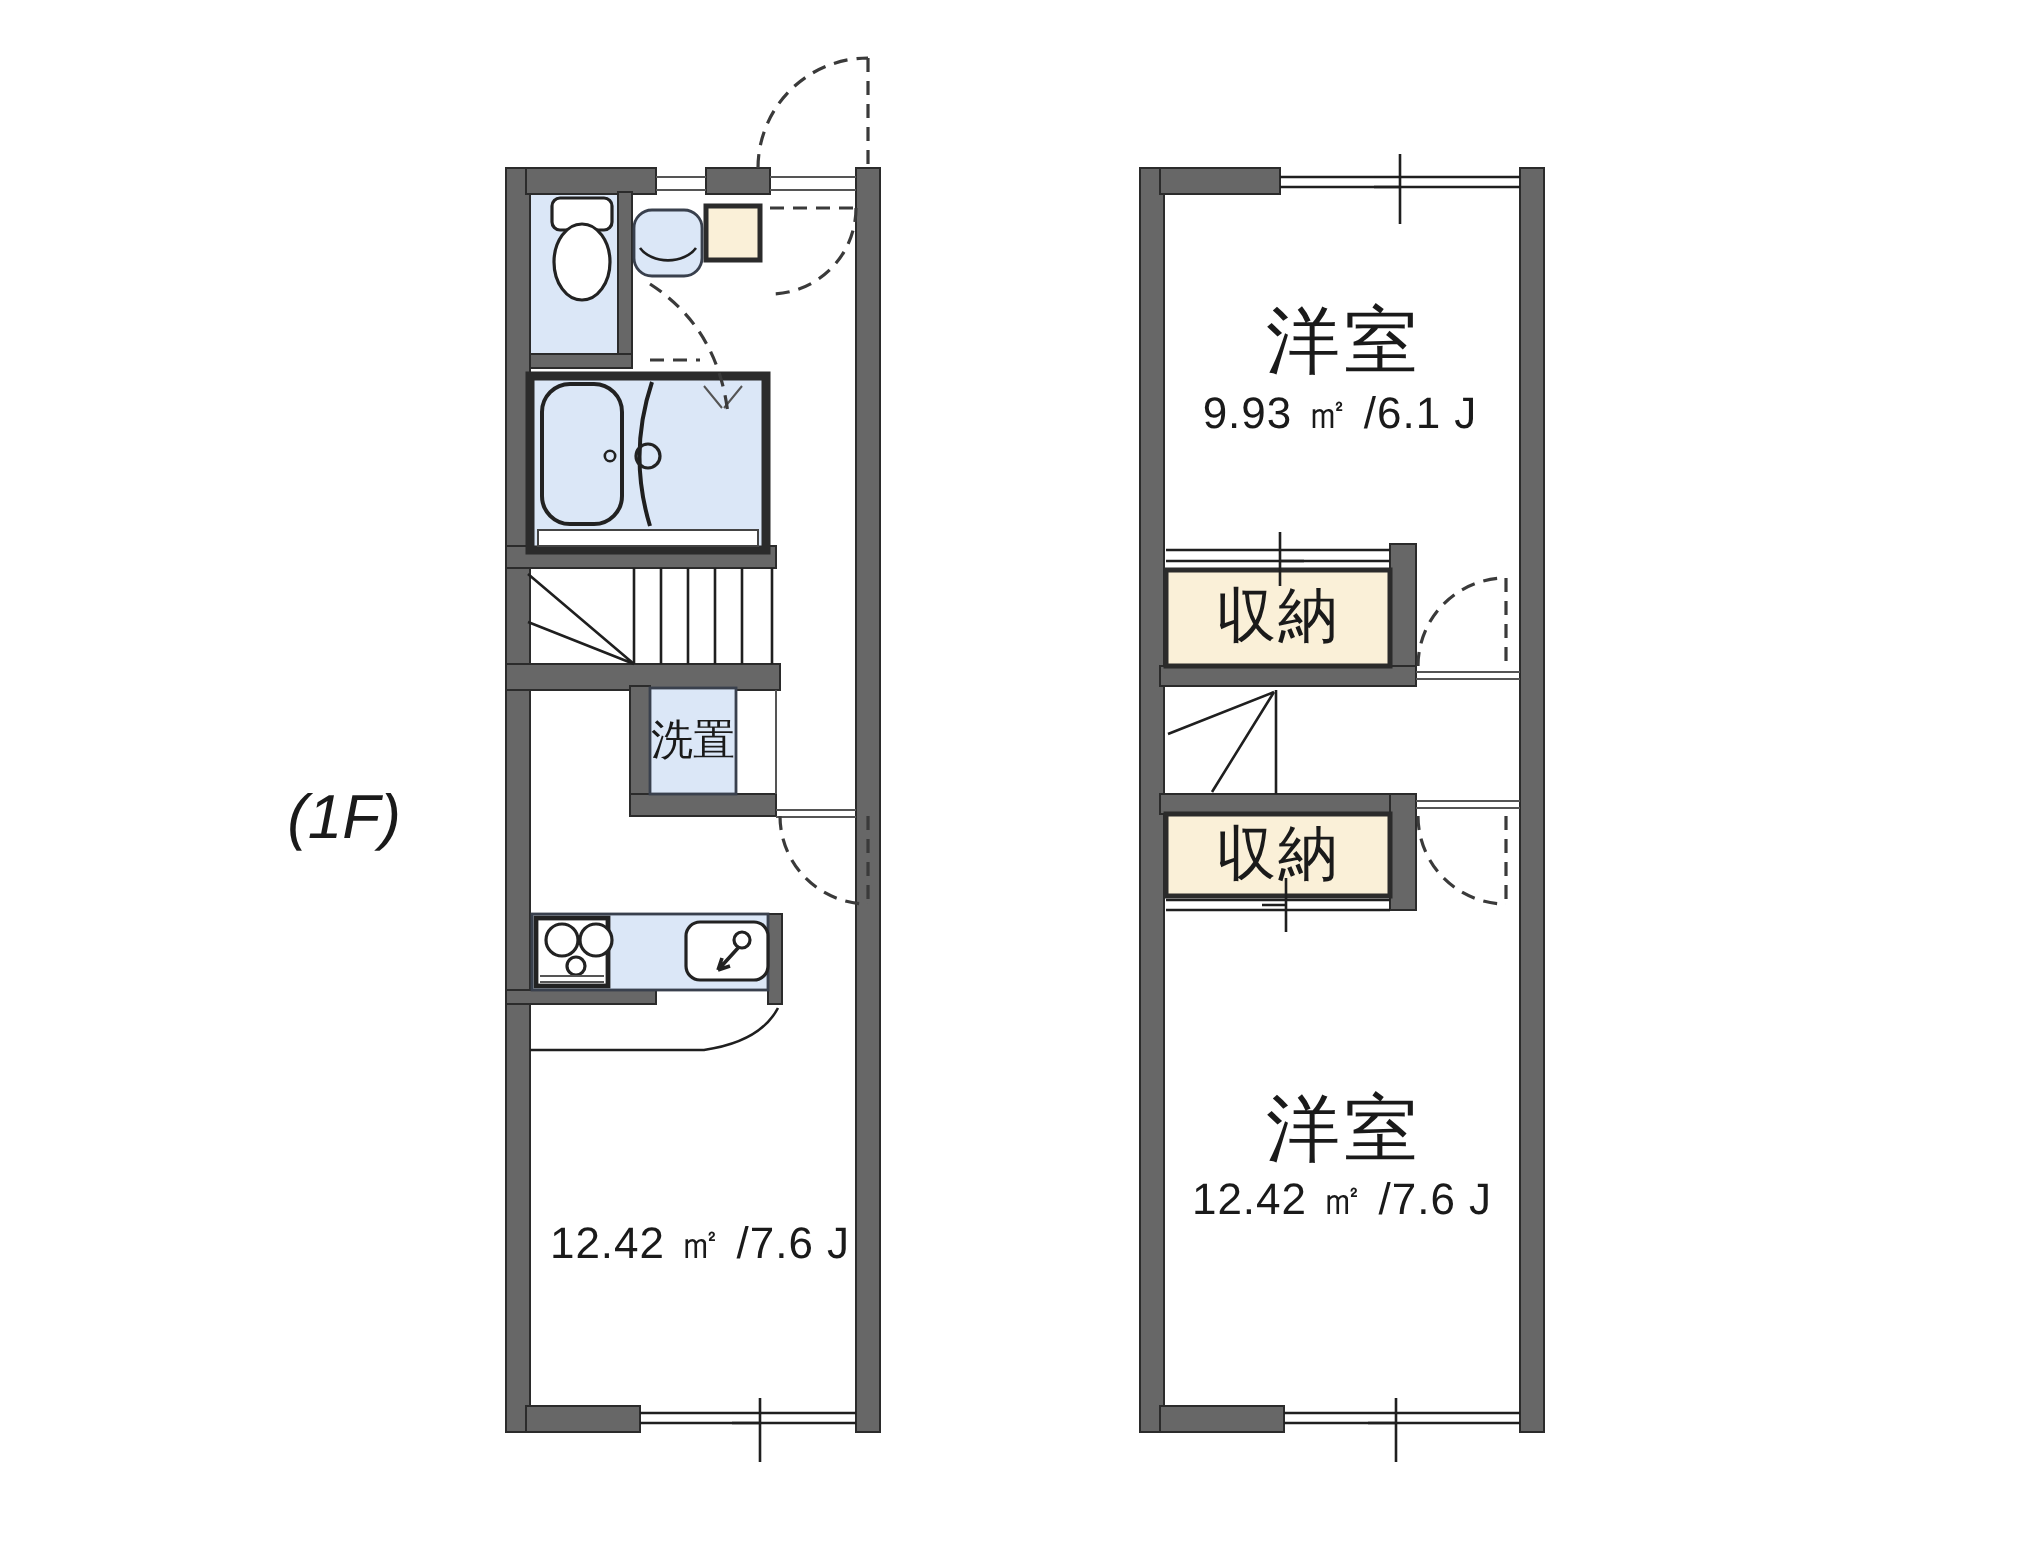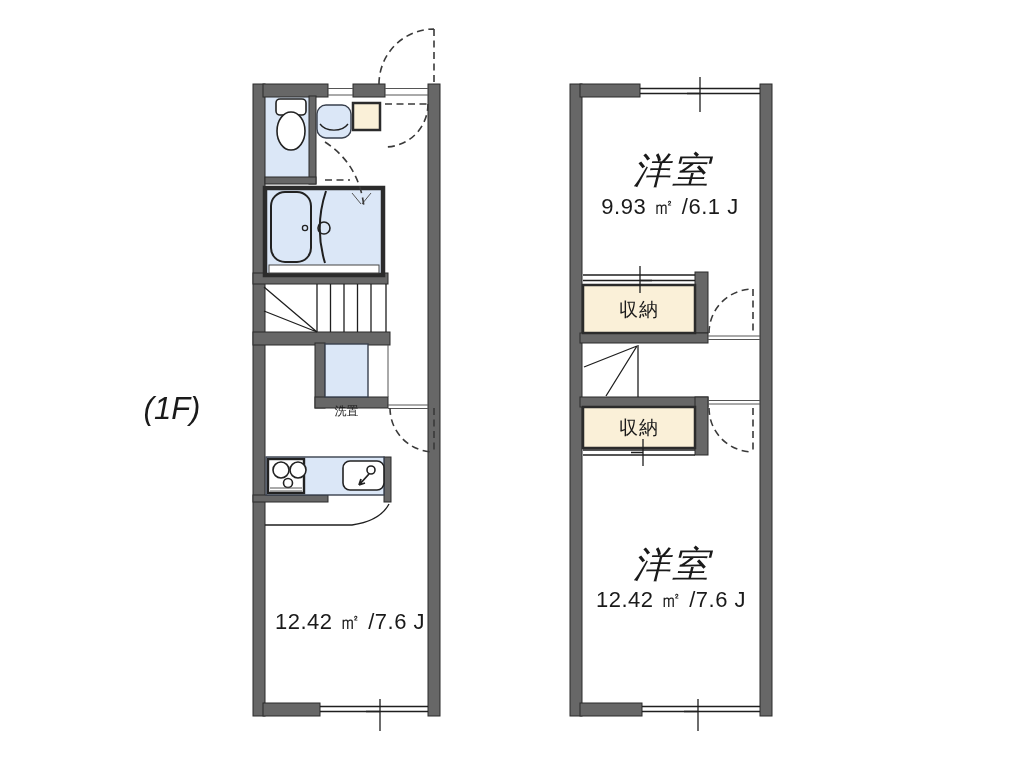--- a/index.html
+++ b/index.html
@@ -14,25 +14,25 @@
   .bluefloor{fill:var(--fixture);stroke:none;}
   .cream{fill:var(--storage);stroke:#2b2b2b;stroke-width:2.5;}
   .ln{stroke:var(--line);stroke-width:1.3;fill:none;}
   .ln2{stroke:var(--line);stroke-width:2;fill:none;}
   .thin{stroke:#555;stroke-width:1;fill:none;}
   .fix{fill:#fff;stroke:#222;stroke-width:1.6;}
   .dash{stroke:#3a3a3a;stroke-width:1.6;fill:none;stroke-dasharray:7 4.5;}
   .lbl{position:absolute;display:flex;align-items:center;justify-content:center;
        text-align:center;white-space:nowrap;line-height:1;}
   .floor-tag{font-size:31px;font-style:italic;}
-  .room-name{font-size:37px;letter-spacing:2px;font-style:italic;}
+  .room-name{font-size:37px;letter-spacing:2px;}
   .room-name-latin{font-size:40px;letter-spacing:1px;}
   .room-area{font-size:22px;letter-spacing:0.5px;text-align:center;}
-  .closet-lbl{font-size:19px;letter-spacing:1px;font-family:Liberation Serif, serif;}
-  .washer-lbl{font-size:12px;margin-top:40px;}
+  .closet-lbl{font-size:30px;letter-spacing:1px;font-family:Liberation Serif, serif;}
+  .washer-lbl{font-size:21px;}
 </style>
 </head>
 <body>
 
 <div id="stage">
 
   <svg id="plan-svg" width="1016" height="772" viewBox="0 0 1016 772">
 
     <g>
 

